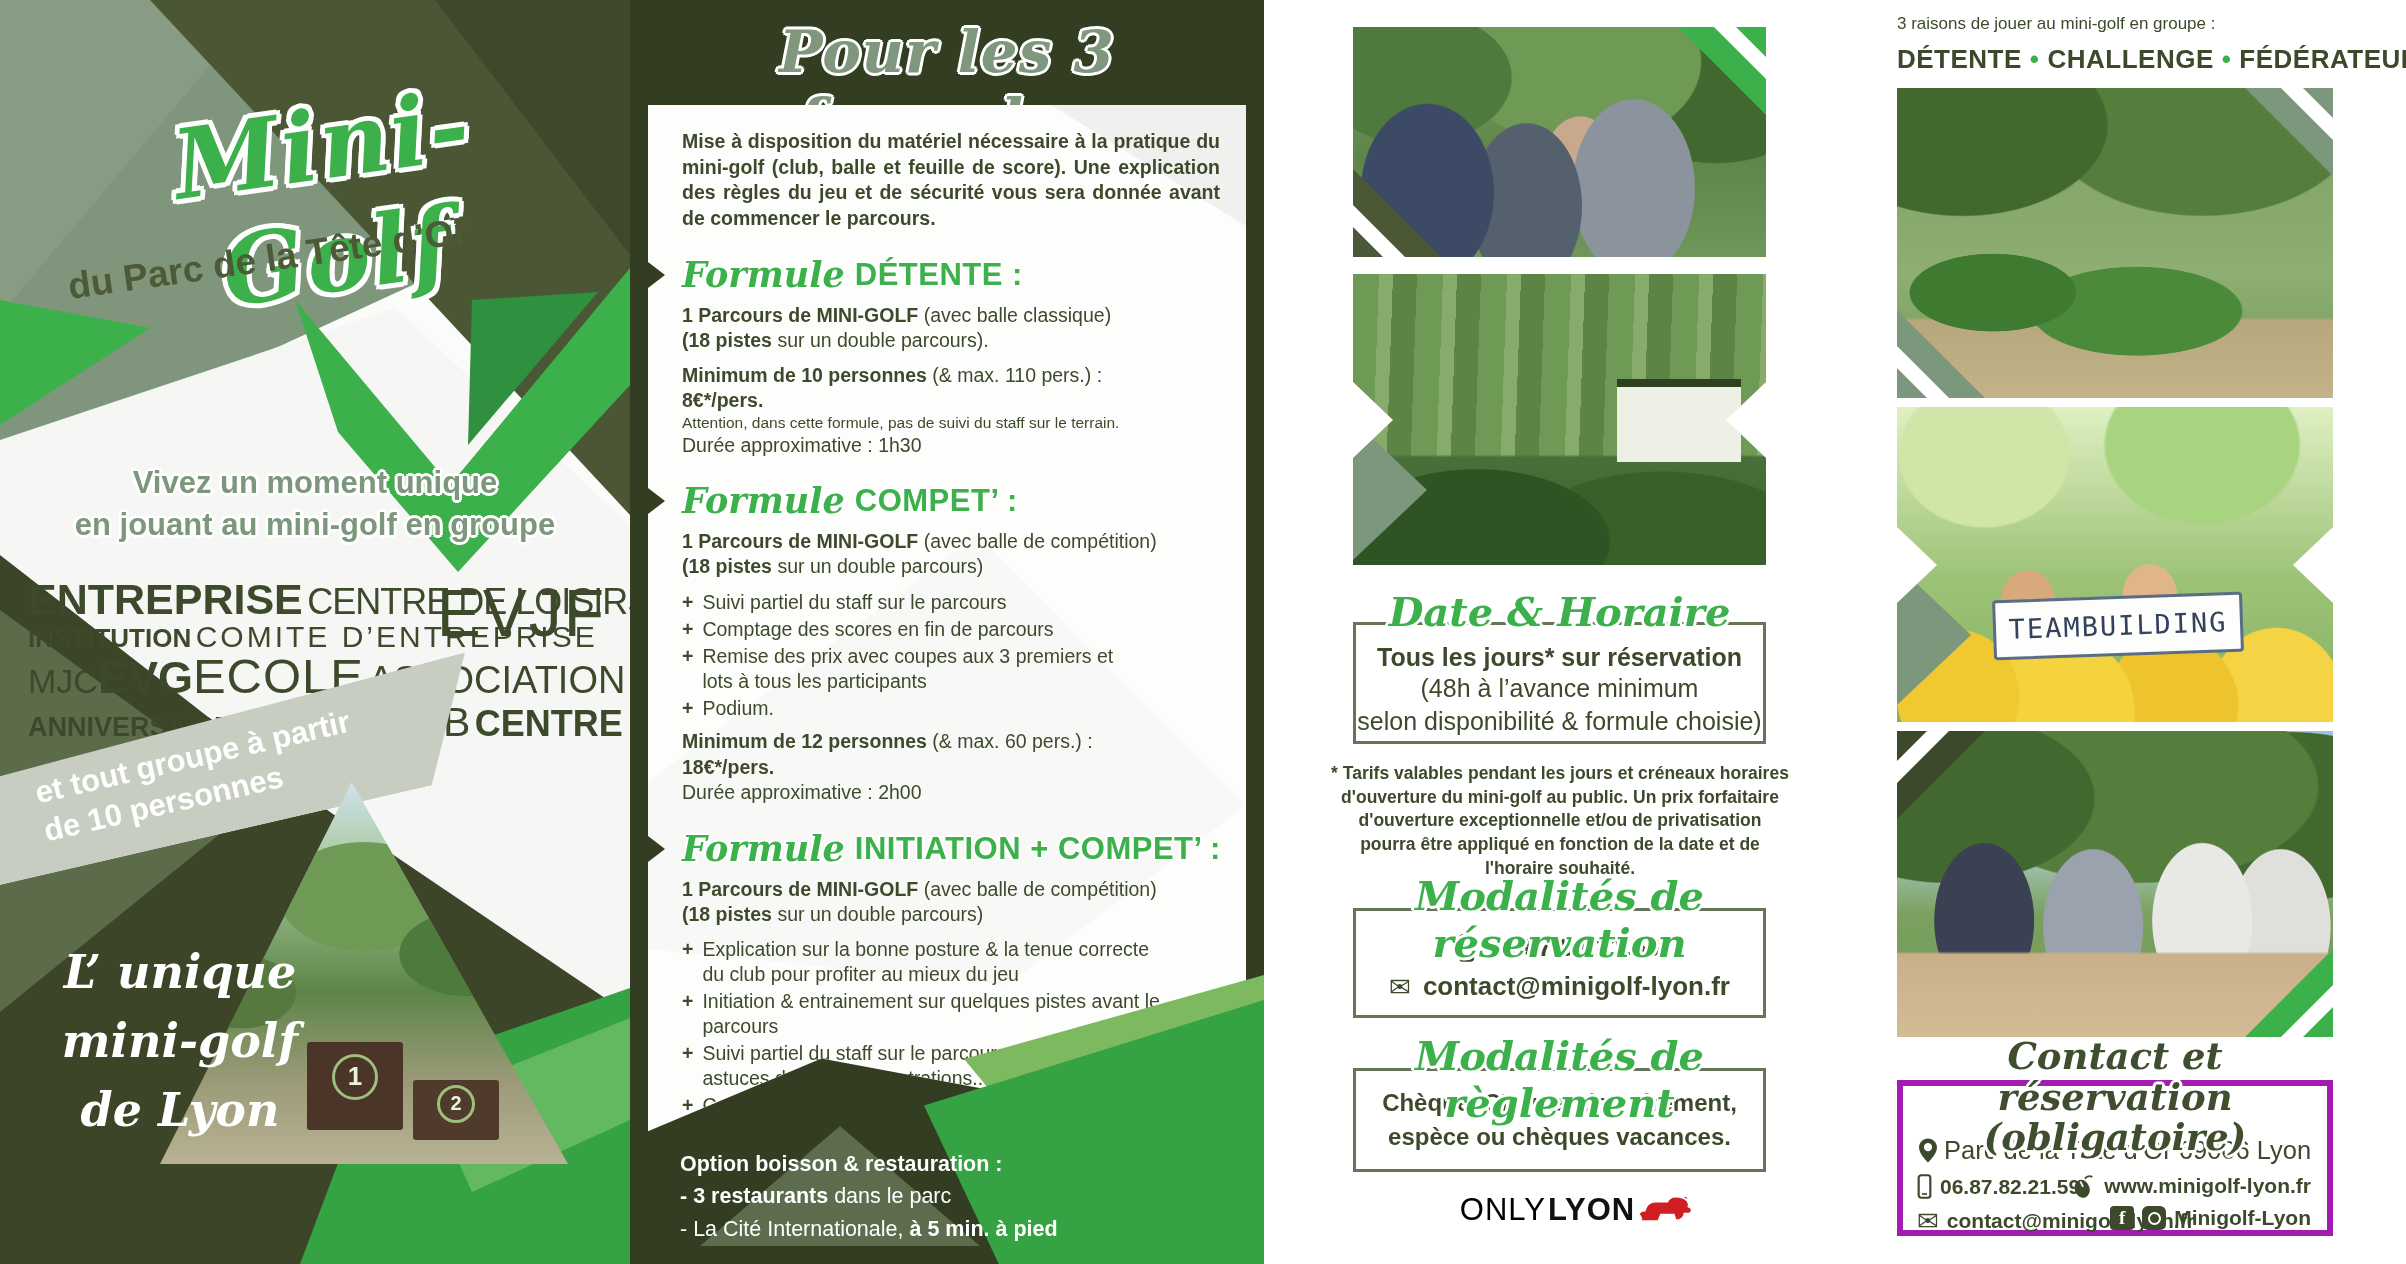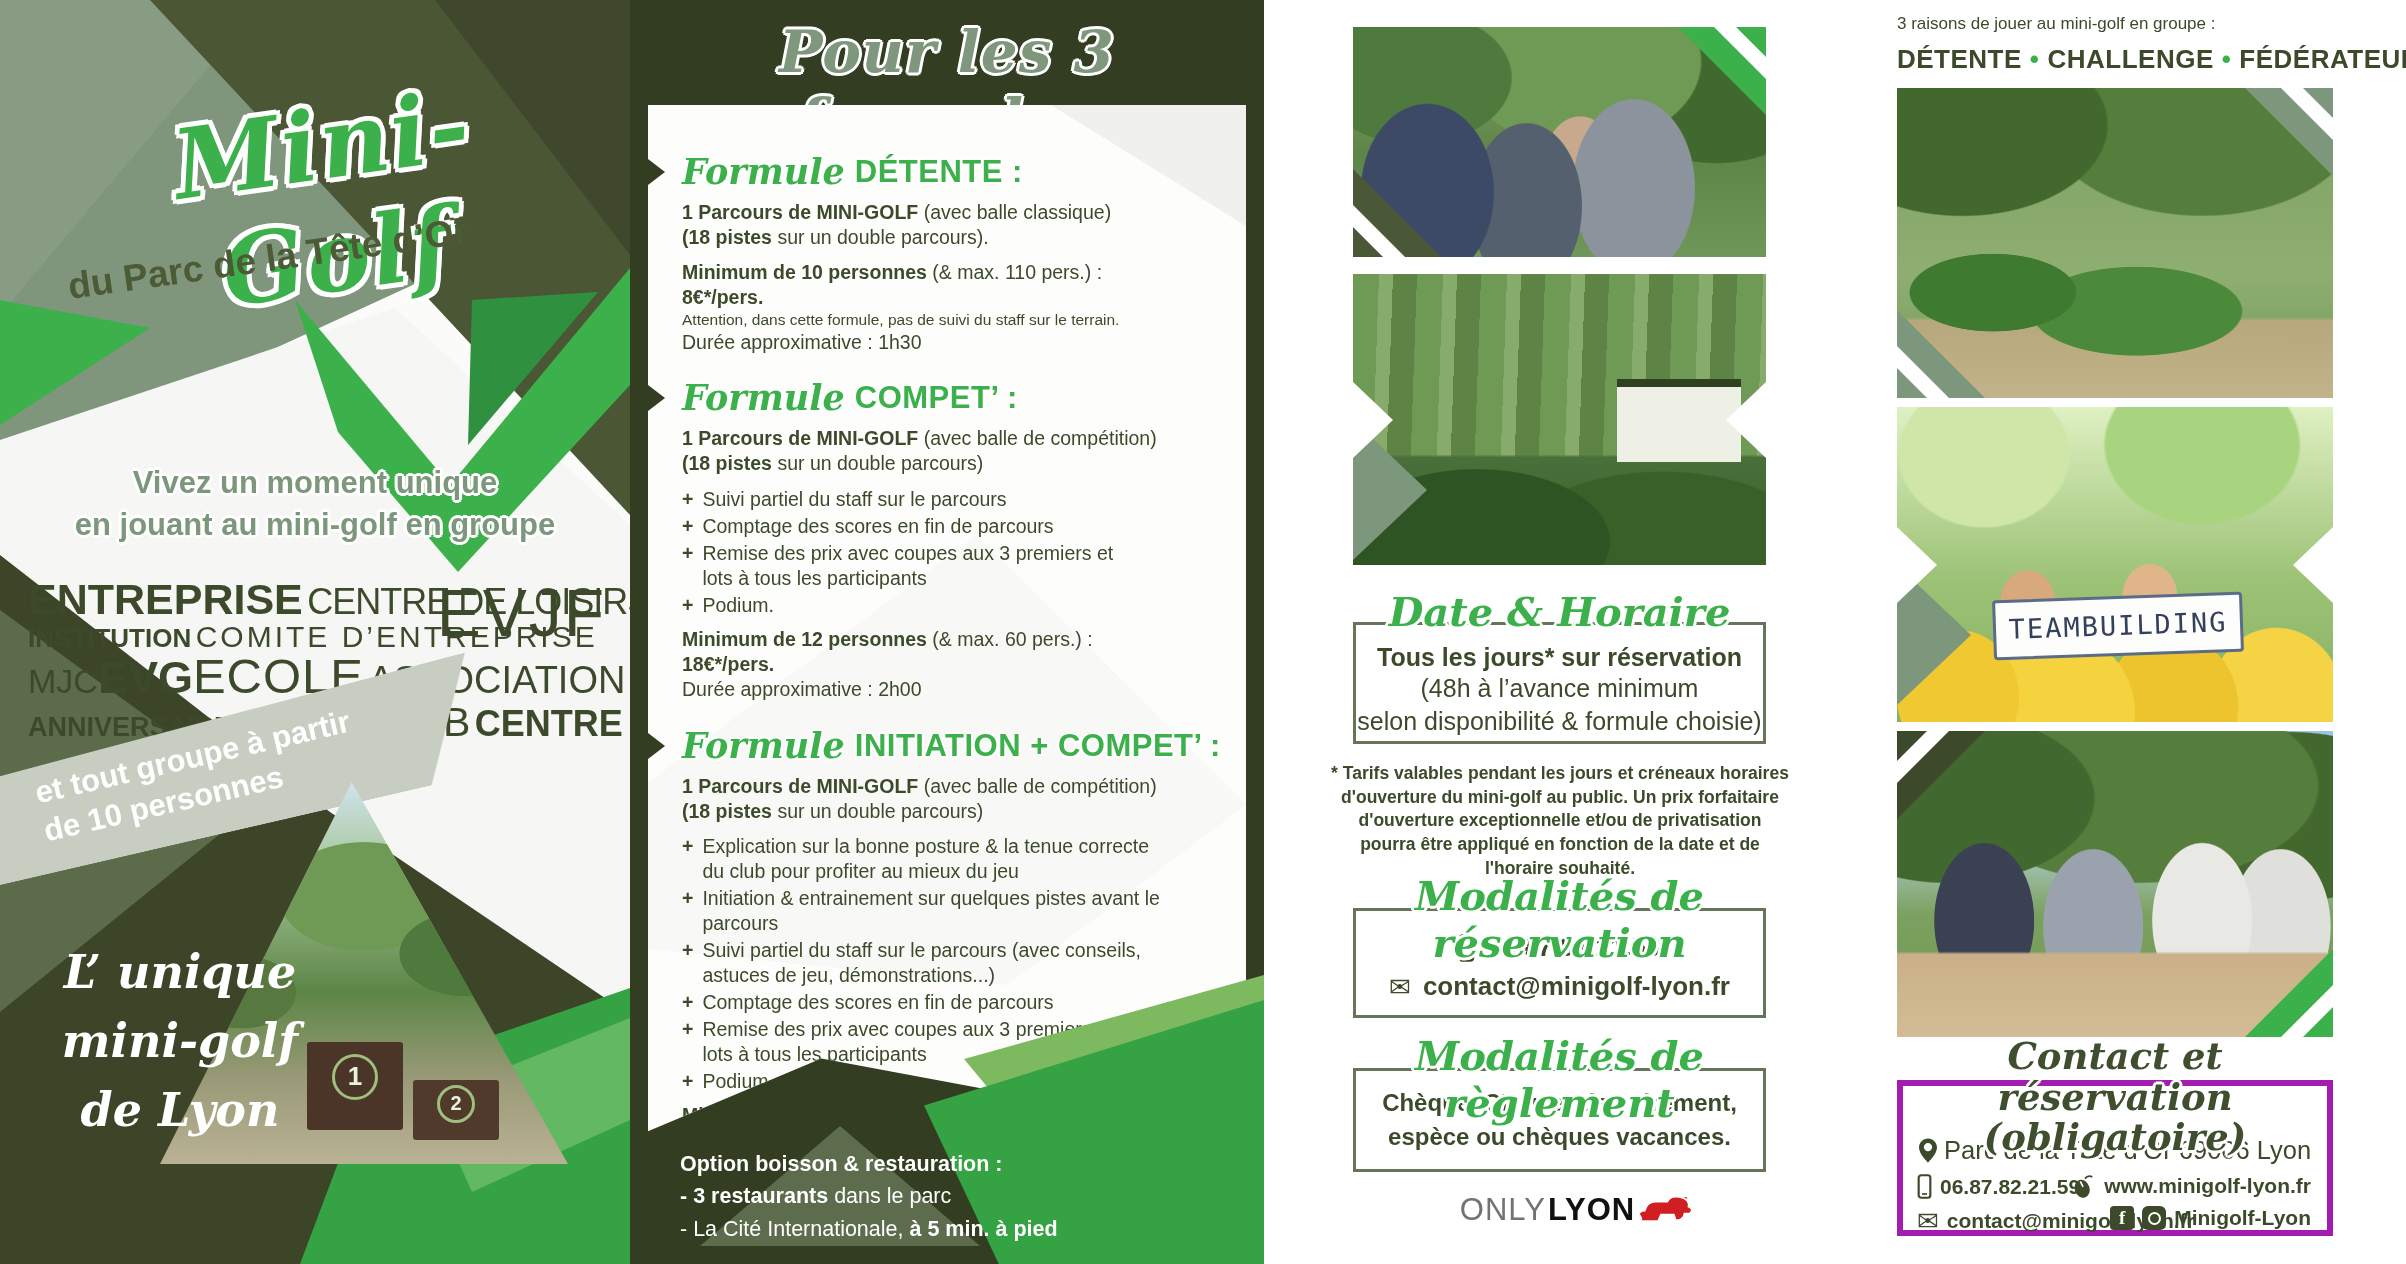--- a/index.html
+++ b/index.html
@@ -153,21 +153,21 @@
   .box-title{position:absolute;left:0;width:100%;text-align:center;font-size:40px;color:#3cb04b;z-index:3;}
   .gbox{position:absolute;left:0;width:100%;border:3px solid #66755a;background:#fff;box-sizing:border-box;
         display:flex;flex-direction:column;justify-content:center;align-items:center;text-align:center;}
   .dh-l1{font-weight:bold;font-size:25px;margin-top:14px;}
   .dh-l23{font-size:25px;line-height:1.3;}
   .tarif{position:absolute;left:-24px;top:762px;width:462px;text-align:center;font-weight:bold;
          font-size:17.5px;line-height:1.35;}
   .contact-row{display:flex;align-items:center;gap:12px;font-size:26px;font-weight:bold;margin-top:8px;}
   .reg-l{font-size:24px;font-weight:bold;line-height:1.4;}
   .onlylyon{position:absolute;left:0;top:1192px;width:100%;display:flex;align-items:center;justify-content:center;gap:2px;}
-  .only{color:#737373;font-size:31px;letter-spacing:1px;margin-left:36px;}
+  .only{color:#000000;font-size:31px;letter-spacing:1px;margin-left:36px;}
   .lyon{color:#111111;font-size:31px;font-weight:bold;letter-spacing:1px;}
   
   .col-right{position:absolute;left:1897px;top:0;width:436px;height:1264px;}
   .reasons1{position:absolute;top:14px;width:100%;font-size:17px;color:#3c4a2b;}
   .reasons2{position:absolute;top:44px;width:100%;font-size:26px;font-weight:bold;color:#3c4a2b;letter-spacing:.5px;}
   .dot{color:#3cb04b;margin:0 8px;}
   .rc-contact-title{position:absolute;top:1036px;width:100%;text-align:center;font-size:37px;
                     color:#3f4e2e;line-height:1.1;z-index:3;}
   .rc-box{position:absolute;top:1080px;left:0;width:100%;height:156px;border:6px solid #a21caf;
           background:#fff;box-sizing:border-box;z-index:2;}
@@ -255,20 +255,21 @@
     </div>
   </section>
 
   <section class="panel-mid">
     <div class="pm-header script ow">Pour les 3 formules</div>
 
     <div class="white-panel">
       <div class="wedge"></div>
       <div class="wedge2"></div>
       <div class="wp-content">
+        <div class="intro">Mise à disposition du matériel nécessaire à la pratique du mini-golf (club, balle et feuille de score). Une explication des règles du jeu et de sécurité vous sera donnée avant de commencer le parcours.</div>
 
         <div class="sec-h">
           <span class="f-script script ow-s">Formule</span><span class="f-caps ow-s">DÉTENTE :</span>
         </div>
         <div class="line"><span class="b">1 Parcours de MINI-GOLF</span><span> (avec balle classique)</span></div>
         <div class="line"><span class="b">(18 pistes</span><span> sur un double parcours).</span></div>
         <div class="line mt6"><span class="b">Minimum de 10 personnes</span><span> (&amp; max. 110 pers.) :</span></div>
         <div class="line b">8€*/pers.</div>
         <div class="note">Attention, dans cette formule, pas de suivi du staff sur le terrain.</div>
         <div class="line">Durée approximative : 1h30</div>

